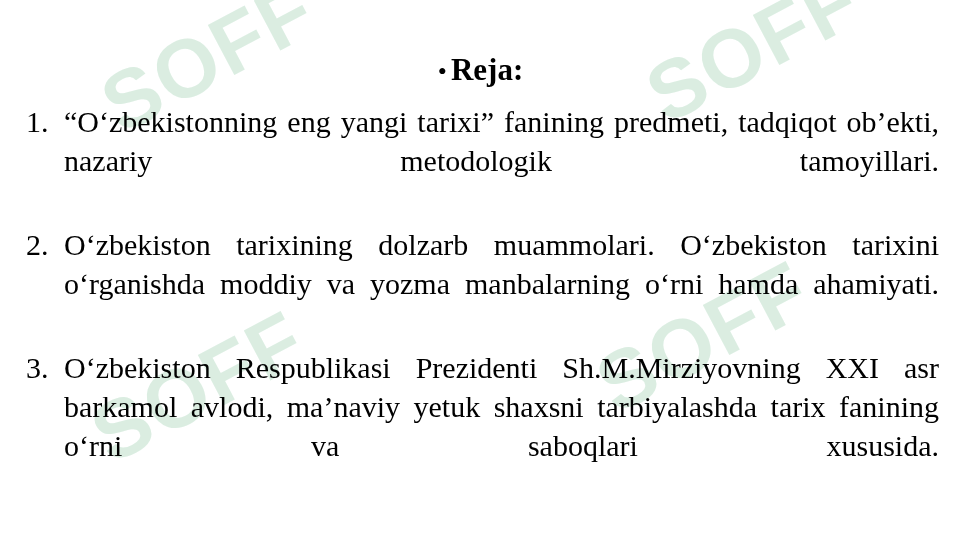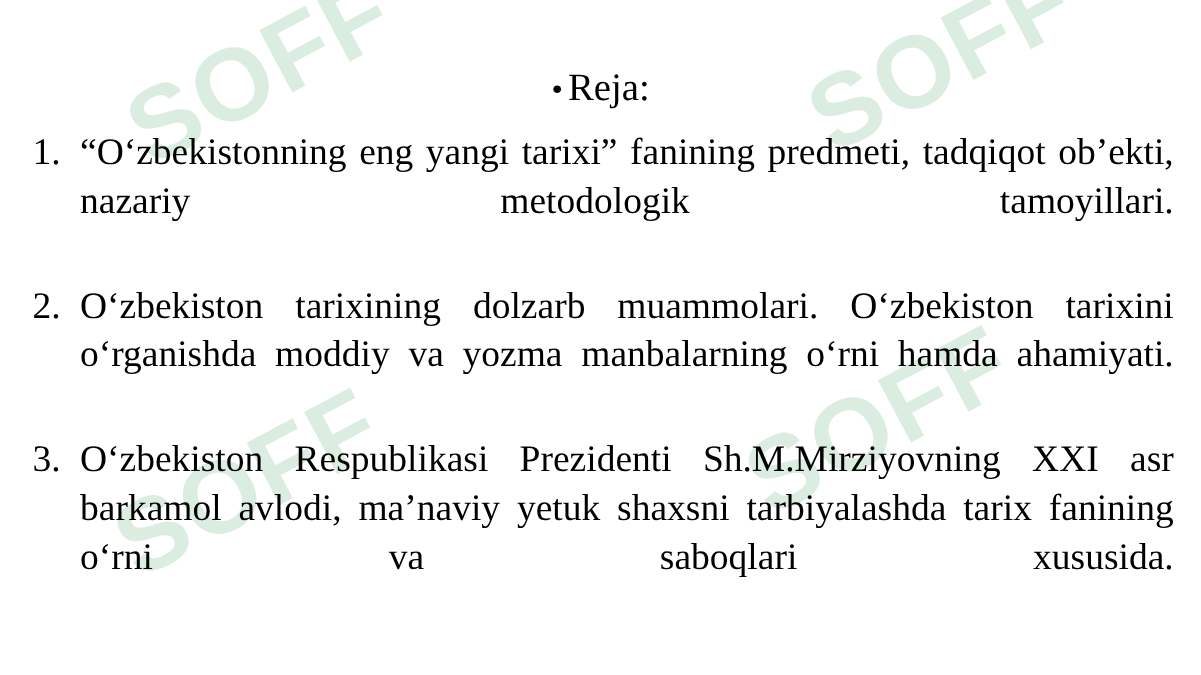--- a/index.html
+++ b/index.html
@@ -53,21 +53,21 @@
     margin-top: 52px;
   }
   .title-bullet {
     color: #000;
     font-size: 26px;
     line-height: 1;
     margin-right: 4px;
   }
   .title-text {
     font-size: 31px;
-    font-weight: normal;
+    font-weight: bold;
     color: #000;
   }
 
   .list {
     margin: 14px 0 0 0;
     padding: 0;
     list-style: none;
   }
   .list-item {
     display: flex;

